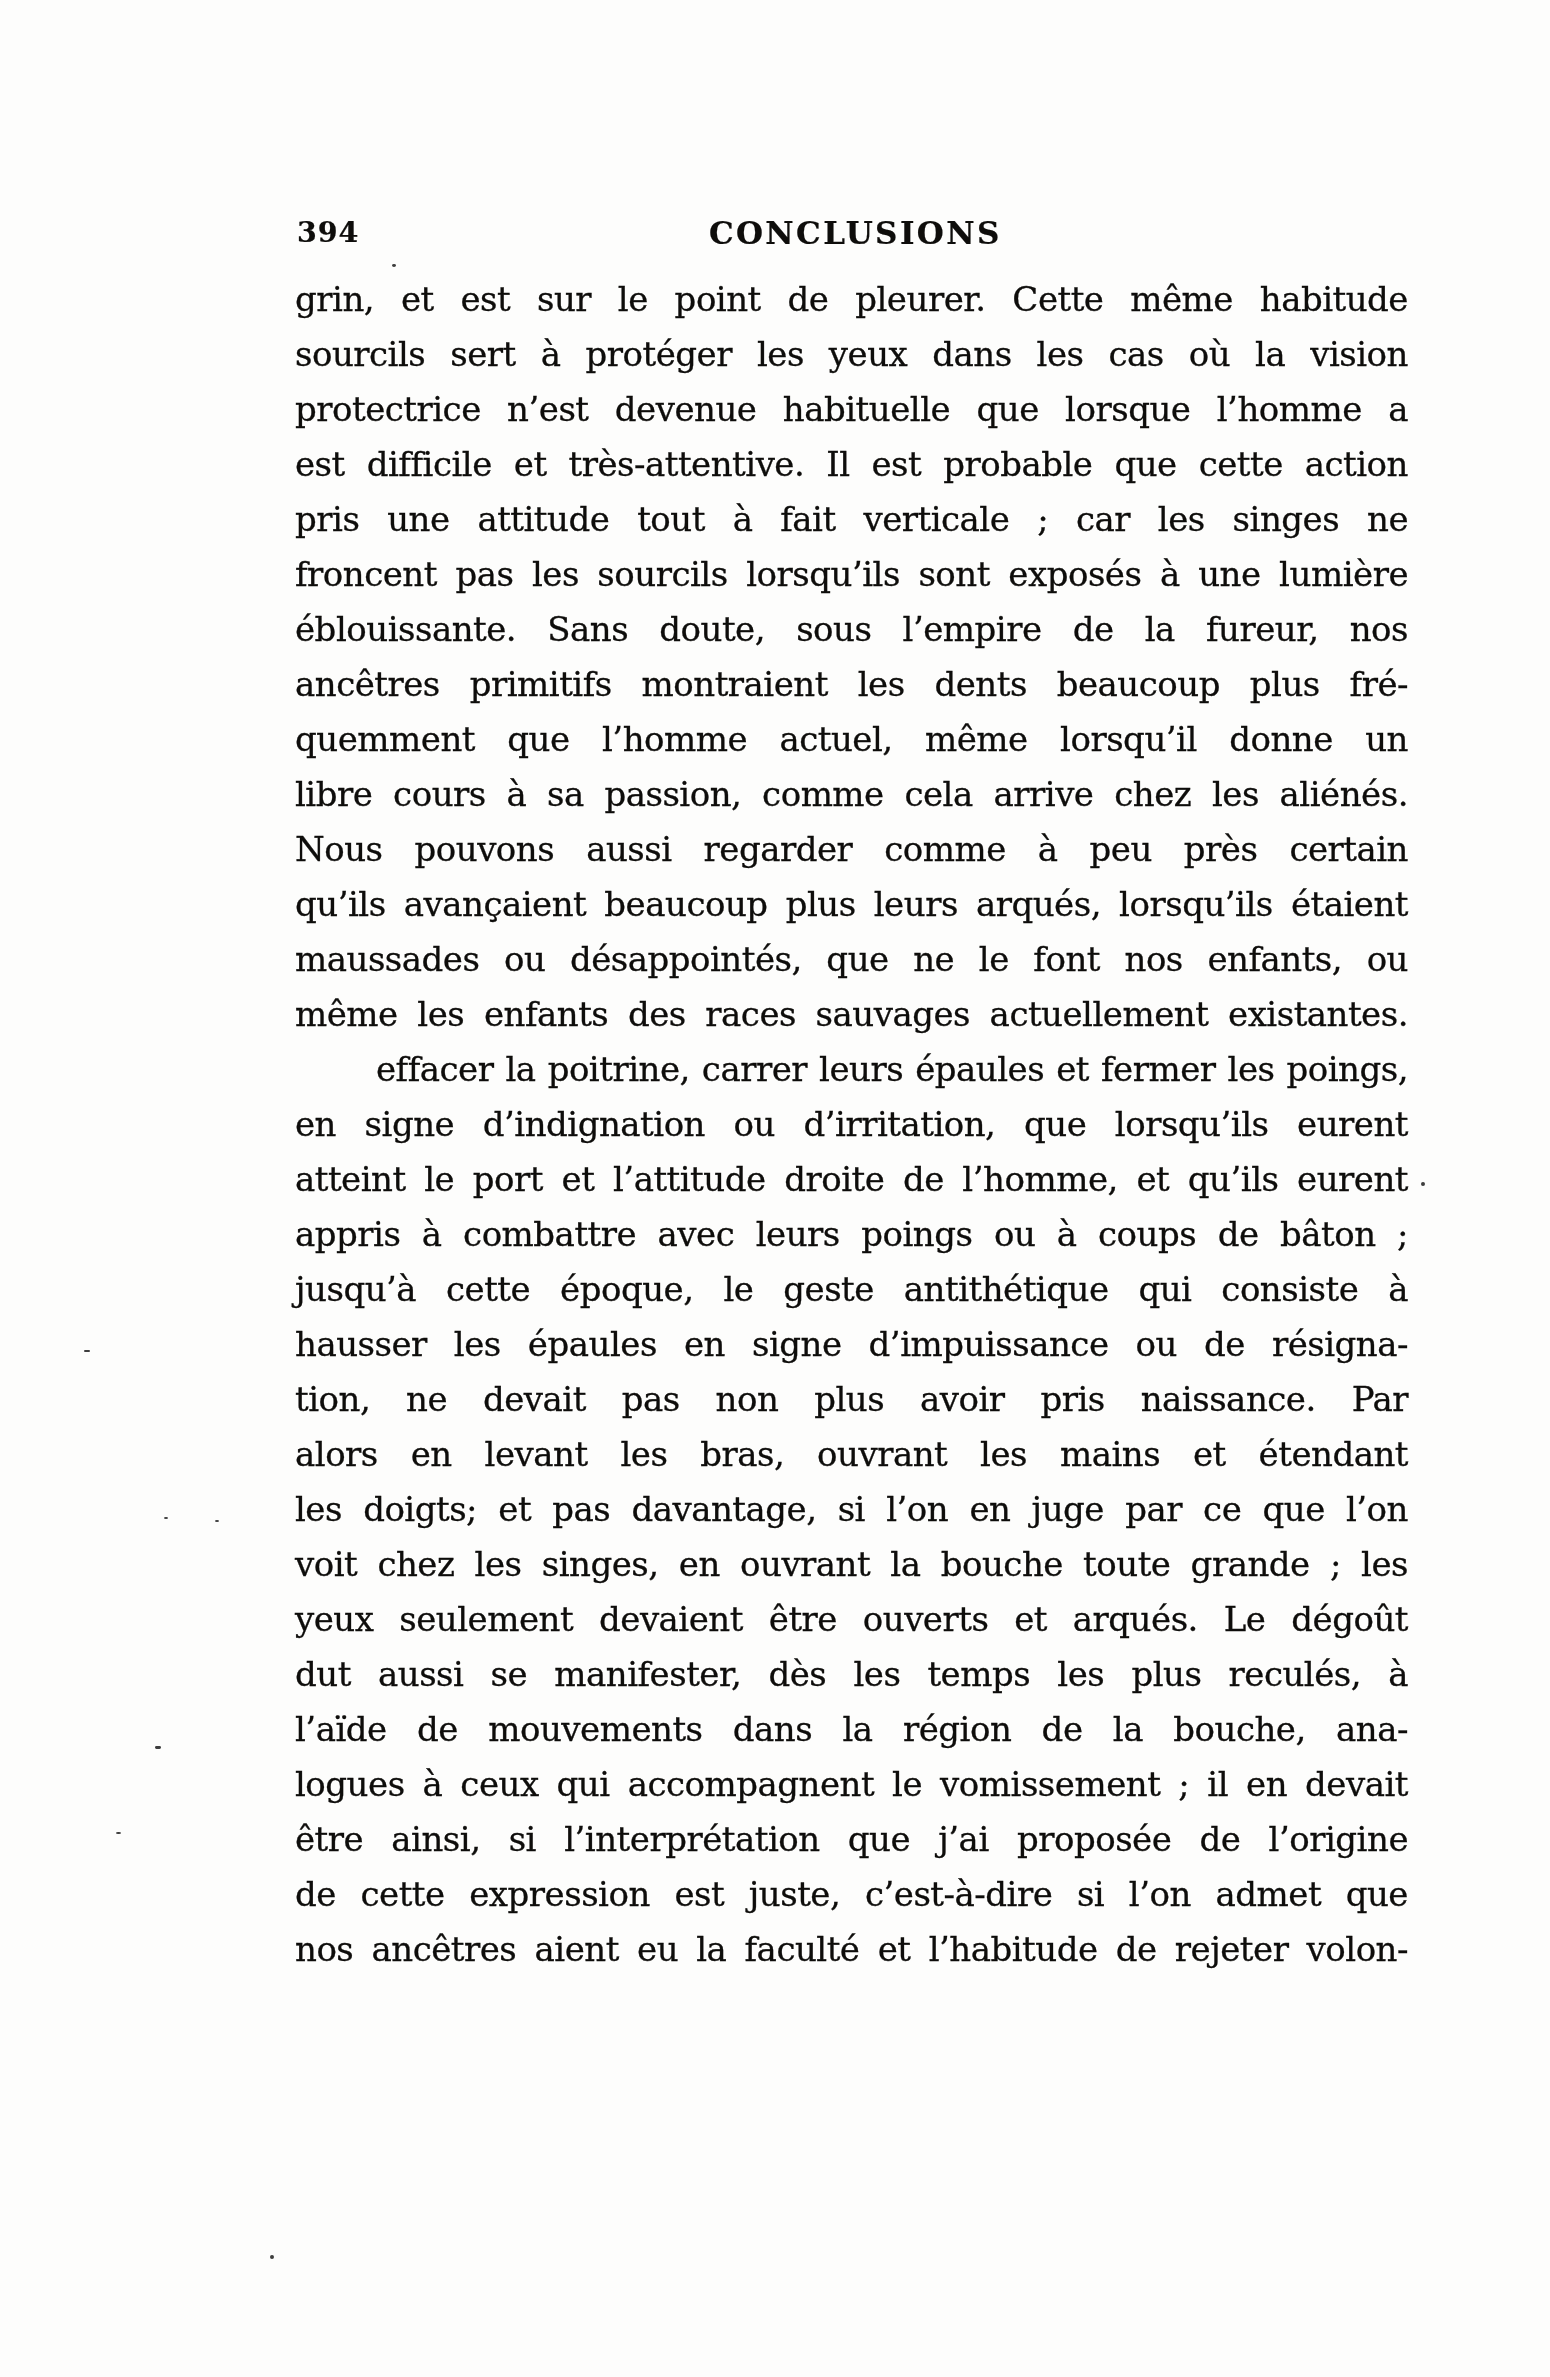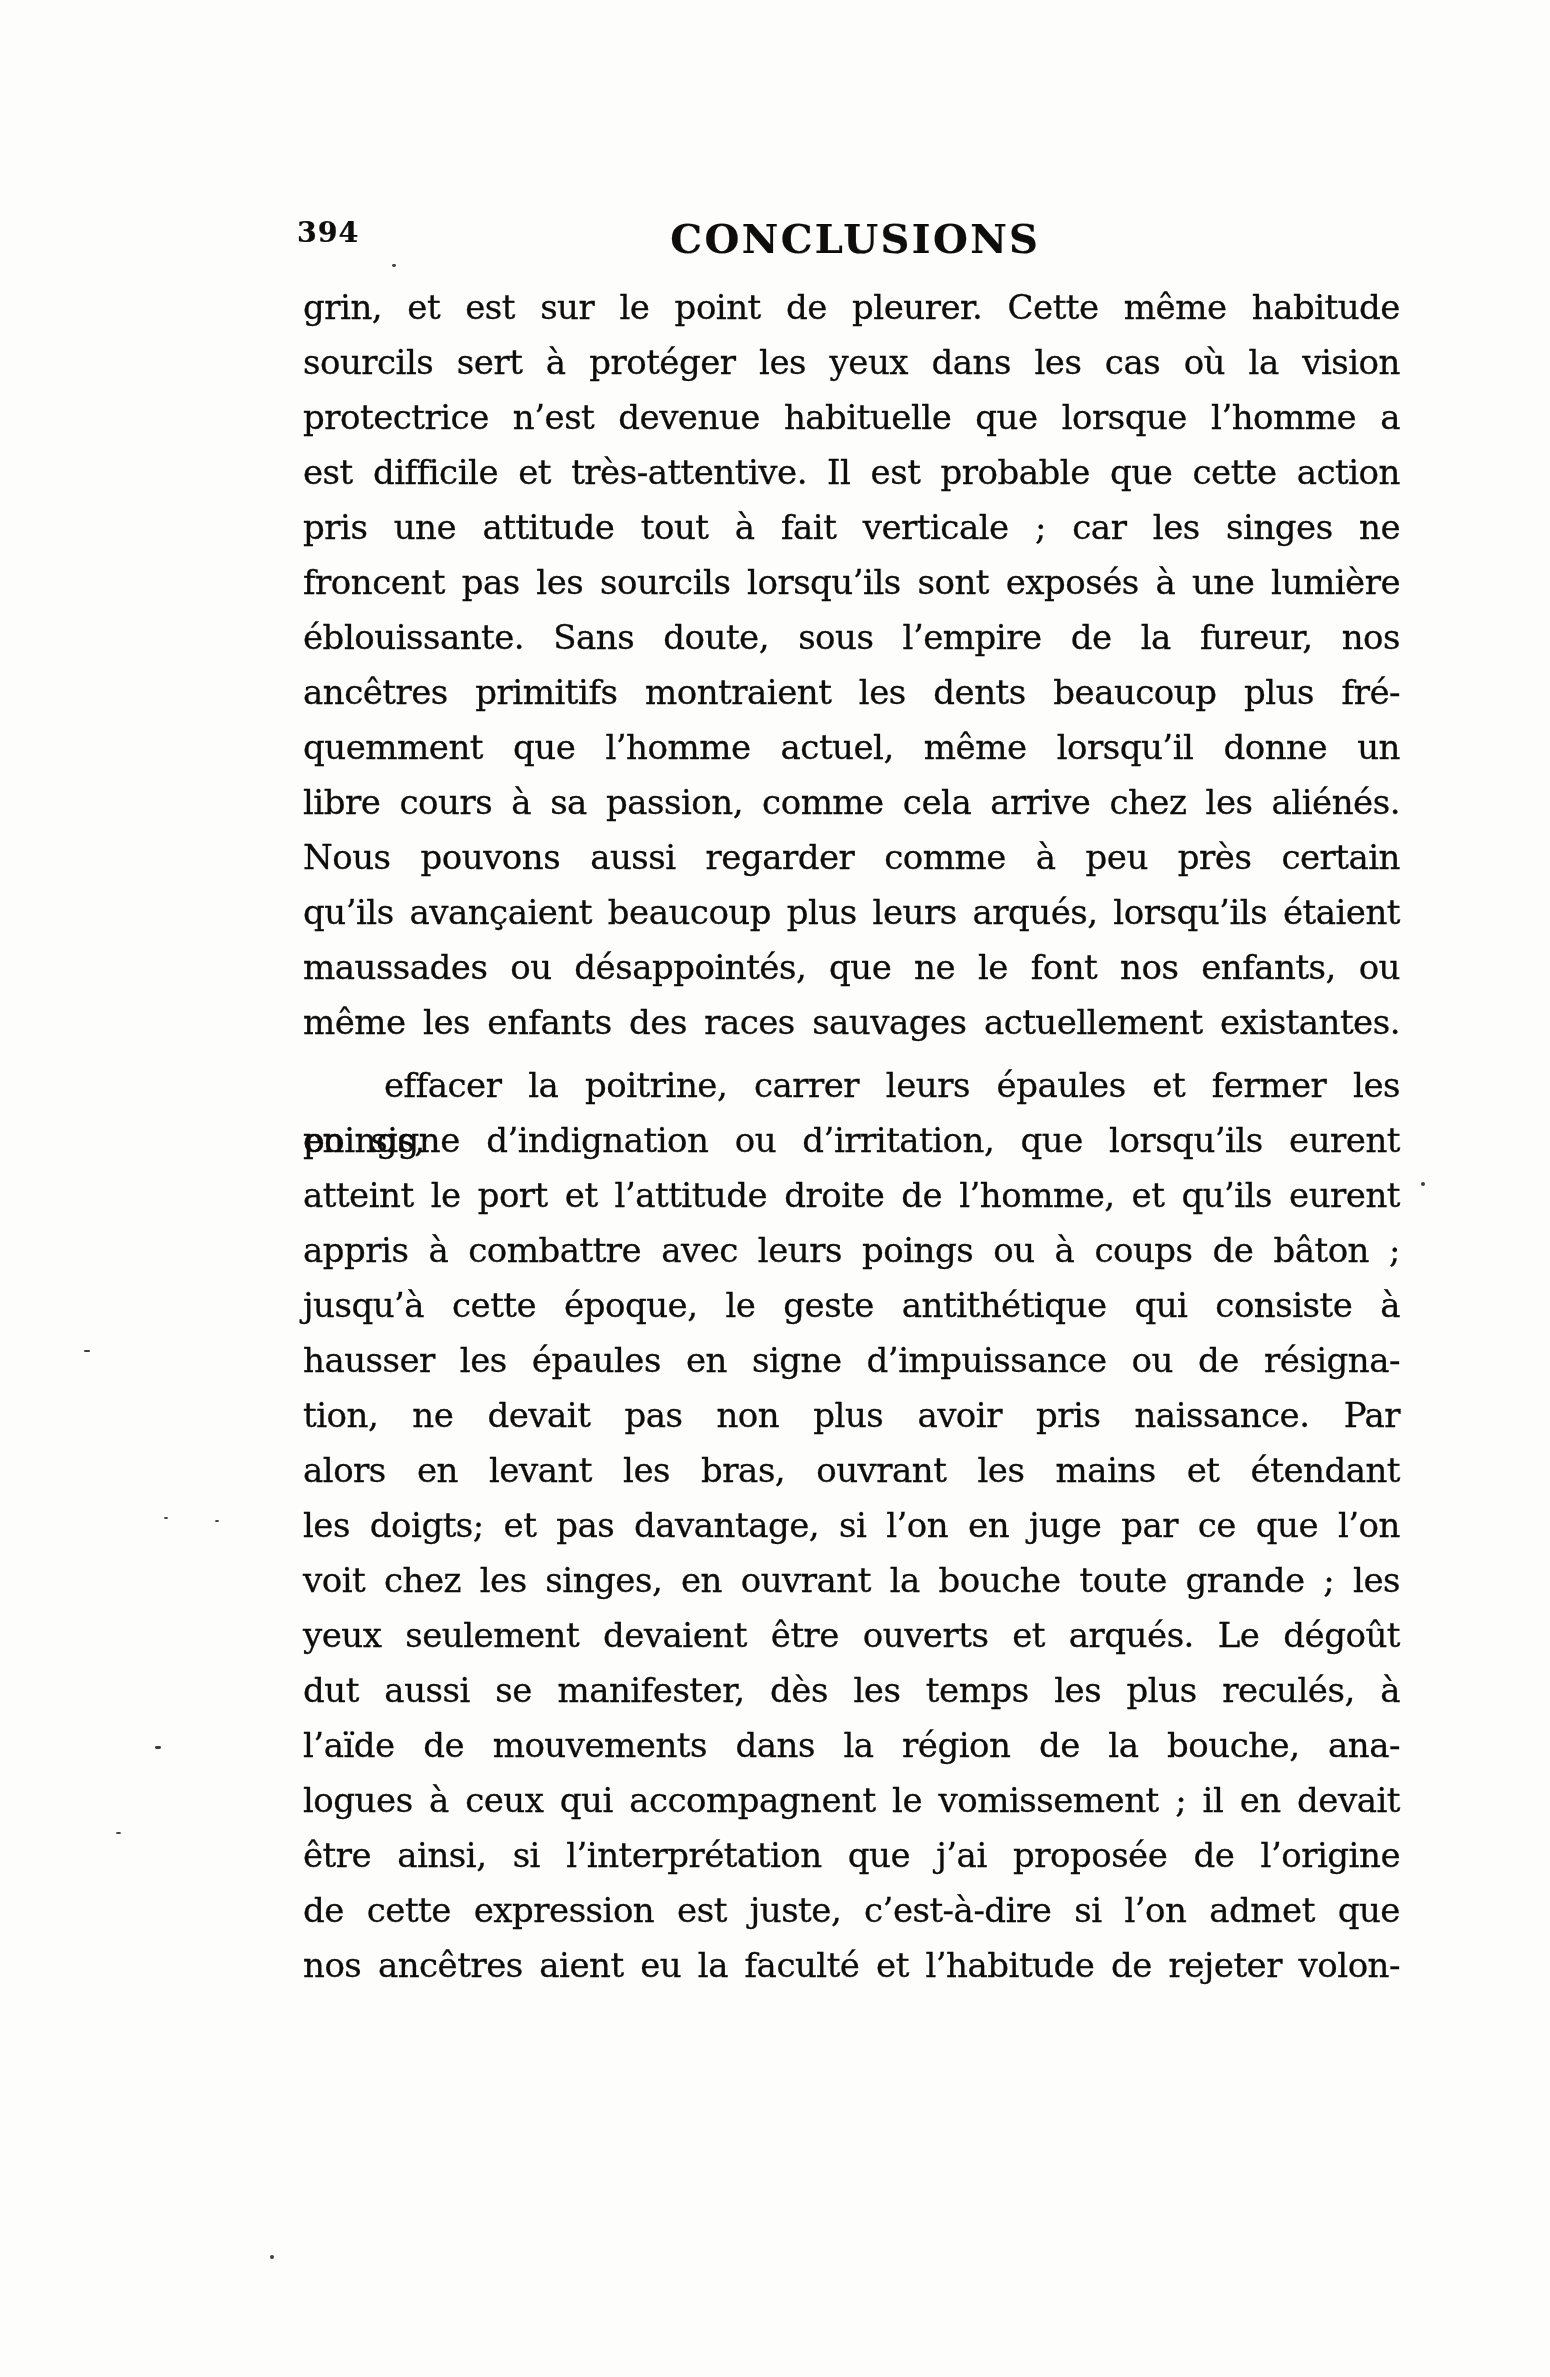--- a/index.html
+++ b/index.html
@@ -34,39 +34,39 @@
     letter-spacing: 1px;
     text-align: right;
     -webkit-text-stroke: 0.2px #0e0d0b;
   }
   .running-title {
     position: absolute;
     left: 50%;
     top: 0;
     transform: translateX(-50%);
     margin-left: 3.8px;
-    font-size: 40px;
+    font-size: 31px;
     font-weight: bold;
     letter-spacing: 2.4px;
     -webkit-text-stroke: 0.2px #0e0d0b;
     white-space: nowrap;
   }
 
   
   .text-block {
     position: absolute;
     top: 272px;
     left: 295px;
     width: 1113px;
     font-size: 34px;
     line-height: 55px;
     letter-spacing: -0.5px;
     -webkit-text-stroke: 0.3px #0e0d0b;
   }
-  .paragraph { margin: 8px; padding: 0; }
+  .paragraph { margin: 0; padding: 0; }
   .text-line {
     text-align: justify;
     text-align-last: justify;
     text-justify: inter-word;
     white-space: normal;
     height: 55px;
     overflow: visible;
   }
   .paragraph.indent-first .text-line:first-child {
     text-indent: 81px;

